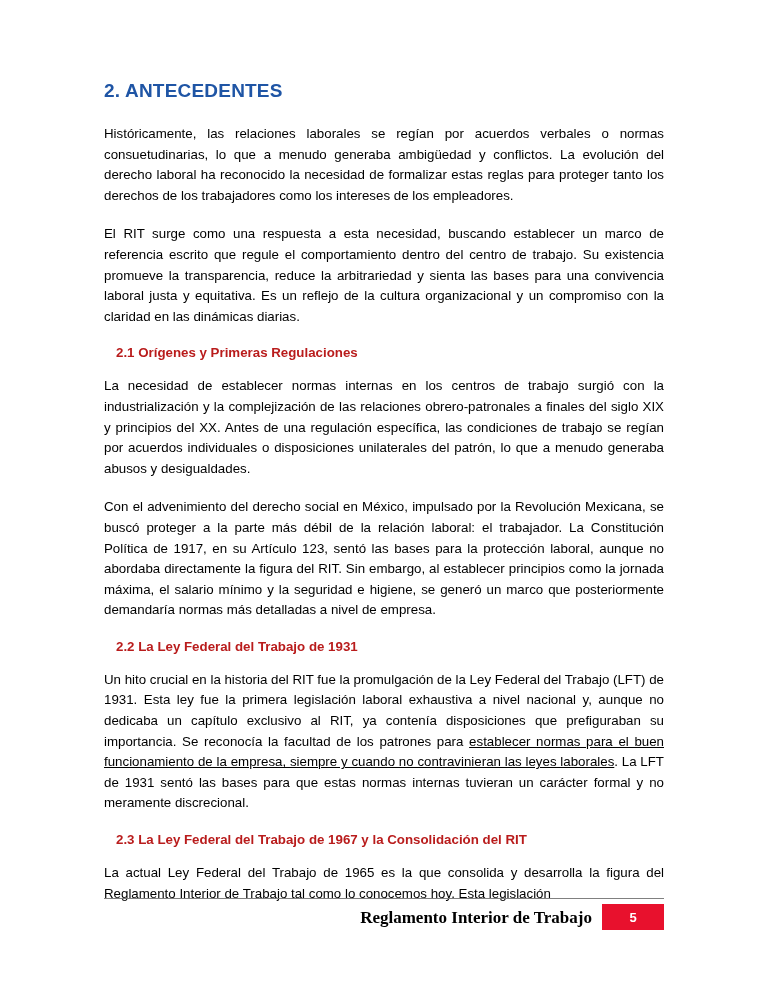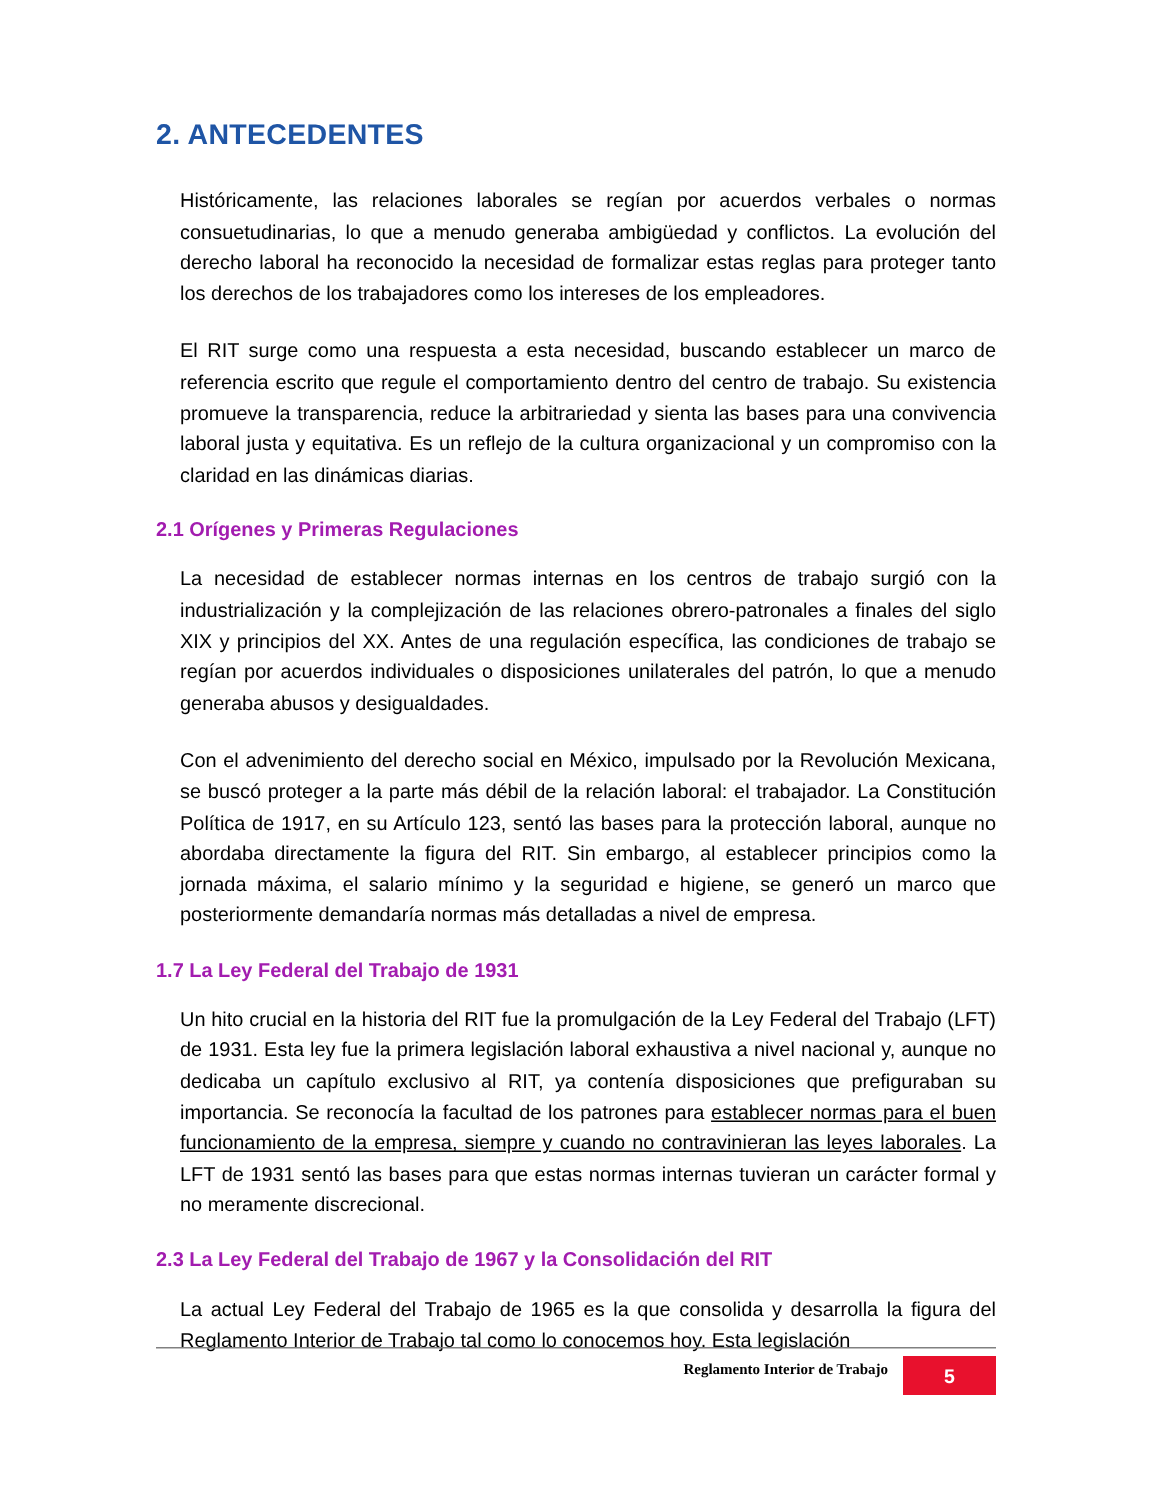--- a/index.html
+++ b/index.html
@@ -34,28 +34,28 @@
     font-weight: bold;
     color: #1F55A5;
     margin: 0 0 22px 0;
     letter-spacing: 0.2px;
     font-family: "Liberation Sans", sans-serif;
   }
   p.para {
     font-size: 13.3px;
     line-height: 20.6px;
     text-align: justify;
-    margin: 0 0 18px 16px;
+    margin: 0 0 18px 0;
     color: #000000;
   }
   h2.sub {
     font-size: 13.3px;
     font-weight: bold;
-    margin: 0 0 16px 0;
-    color: #a21caf;
+    margin: 0 0 16px 12px;
+    color: #b91c1c;
   }
   .underline {
     text-decoration: underline;
   }
   .footer {
     position: absolute;
     left: 104px;
     top: 898px;
     width: 560px;
     height: 40px;
@@ -66,21 +66,21 @@
     top: 0;
     width: 560px;
     height: 1px;
     background: #808080;
   }
   .footer-title {
     position: absolute;
     right: 72px;
     top: 10px;
     font-family: "Liberation Serif", serif;
-    font-size: 10px;
+    font-size: 17px;
     font-weight: bold;
     color: #000000;
     white-space: nowrap;
   }
   .page-badge {
     position: absolute;
     right: 0;
     top: 6px;
     width: 62px;
     height: 26px;
@@ -102,21 +102,21 @@
 
     <h1 class="doc-title">2. ANTECEDENTES</h1>
 
     <p class="para">Históricamente, las relaciones laborales se regían por acuerdos verbales o normas consuetudinarias, lo que a menudo generaba ambigüedad y conflictos. La evolución del derecho laboral ha reconocido la necesidad de formalizar estas reglas para proteger tanto los derechos de los trabajadores como los intereses de los empleadores.</p>
     <p class="para">El RIT surge como una respuesta a esta necesidad, buscando establecer un marco de referencia escrito que regule el comportamiento dentro del centro de trabajo. Su existencia promueve la transparencia, reduce la arbitrariedad y sienta las bases para una convivencia laboral justa y equitativa. Es un reflejo de la cultura organizacional y un compromiso con la claridad en las dinámicas diarias.</p>
 
     <h2 class="sub">2.1 Orígenes y Primeras Regulaciones</h2>
     <p class="para">La necesidad de establecer normas internas en los centros de trabajo surgió con la industrialización y la complejización de las relaciones obrero-patronales a finales del siglo XIX y principios del XX. Antes de una regulación específica, las condiciones de trabajo se regían por acuerdos individuales o disposiciones unilaterales del patrón, lo que a menudo generaba abusos y desigualdades.</p>
     <p class="para">Con el advenimiento del derecho social en México, impulsado por la Revolución Mexicana, se buscó proteger a la parte más débil de la relación laboral: el trabajador. La Constitución Política de 1917, en su Artículo 123, sentó las bases para la protección laboral, aunque no abordaba directamente la figura del RIT. Sin embargo, al establecer principios como la jornada máxima, el salario mínimo y la seguridad e higiene, se generó un marco que posteriormente demandaría normas más detalladas a nivel de empresa.</p>
 
-    <h2 class="sub">1.7 La Ley Federal del Trabajo de 1931</h2>
+    <h2 class="sub">2.2 La Ley Federal del Trabajo de 1931</h2>
     <p class="para"><span>Un hito crucial en la historia del RIT fue la promulgación de la Ley Federal del Trabajo (LFT) de 1931. Esta ley fue la primera legislación laboral exhaustiva a nivel nacional y, aunque no dedicaba un capítulo exclusivo al RIT, ya contenía disposiciones que prefiguraban su importancia. Se reconocía la facultad de los patrones para </span><span class="underline">establecer normas para el buen funcionamiento de la empresa, siempre y cuando no contravinieran las leyes laborales</span><span>. La LFT de 1931 sentó las bases para que estas normas internas tuvieran un carácter formal y no meramente discrecional.</span></p>
 
     <h2 class="sub">2.3 La Ley Federal del Trabajo de 1967 y la Consolidación del RIT</h2>
     <p class="para">La actual Ley Federal del Trabajo de 1965 es la que consolida y desarrolla la figura del Reglamento Interior de Trabajo tal como lo conocemos hoy. Esta legislación</p>
 
   </div>
 
   <div class="footer">
     <div class="footer-rule"></div>
     <div class="footer-title">Reglamento Interior de Trabajo</div>

